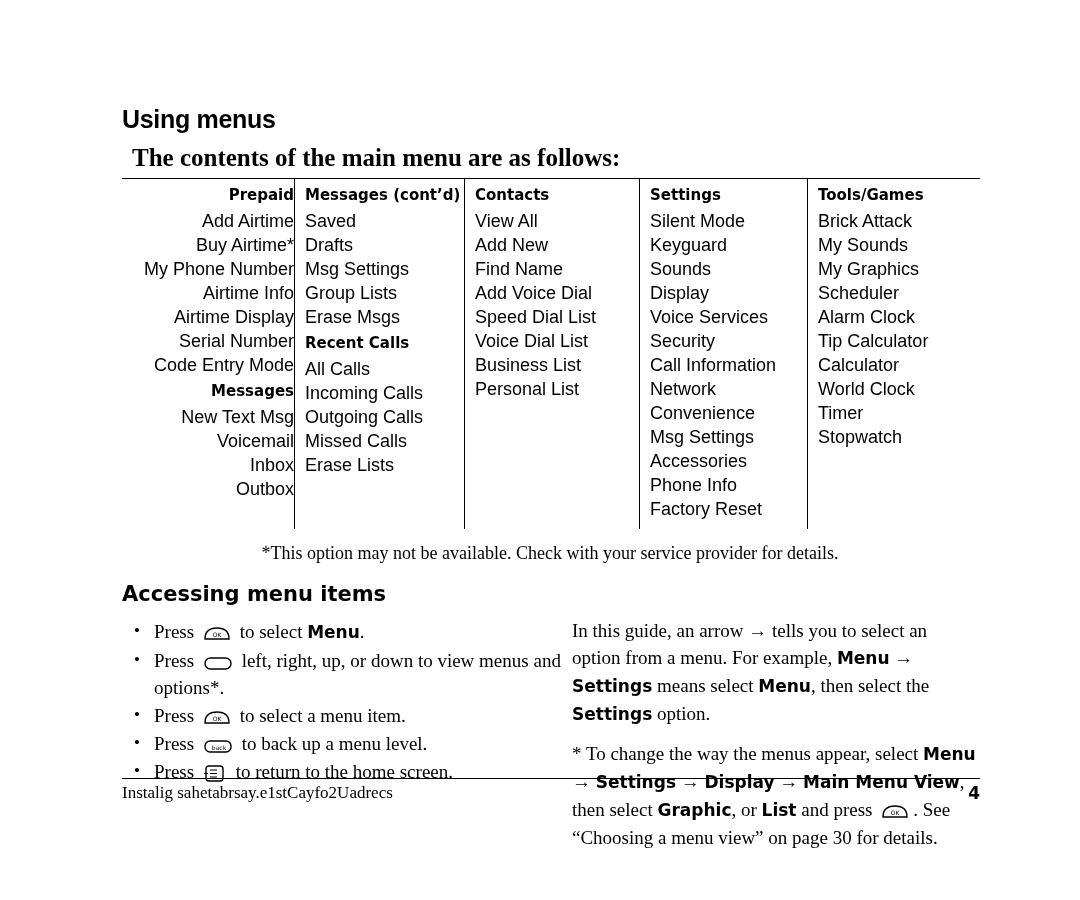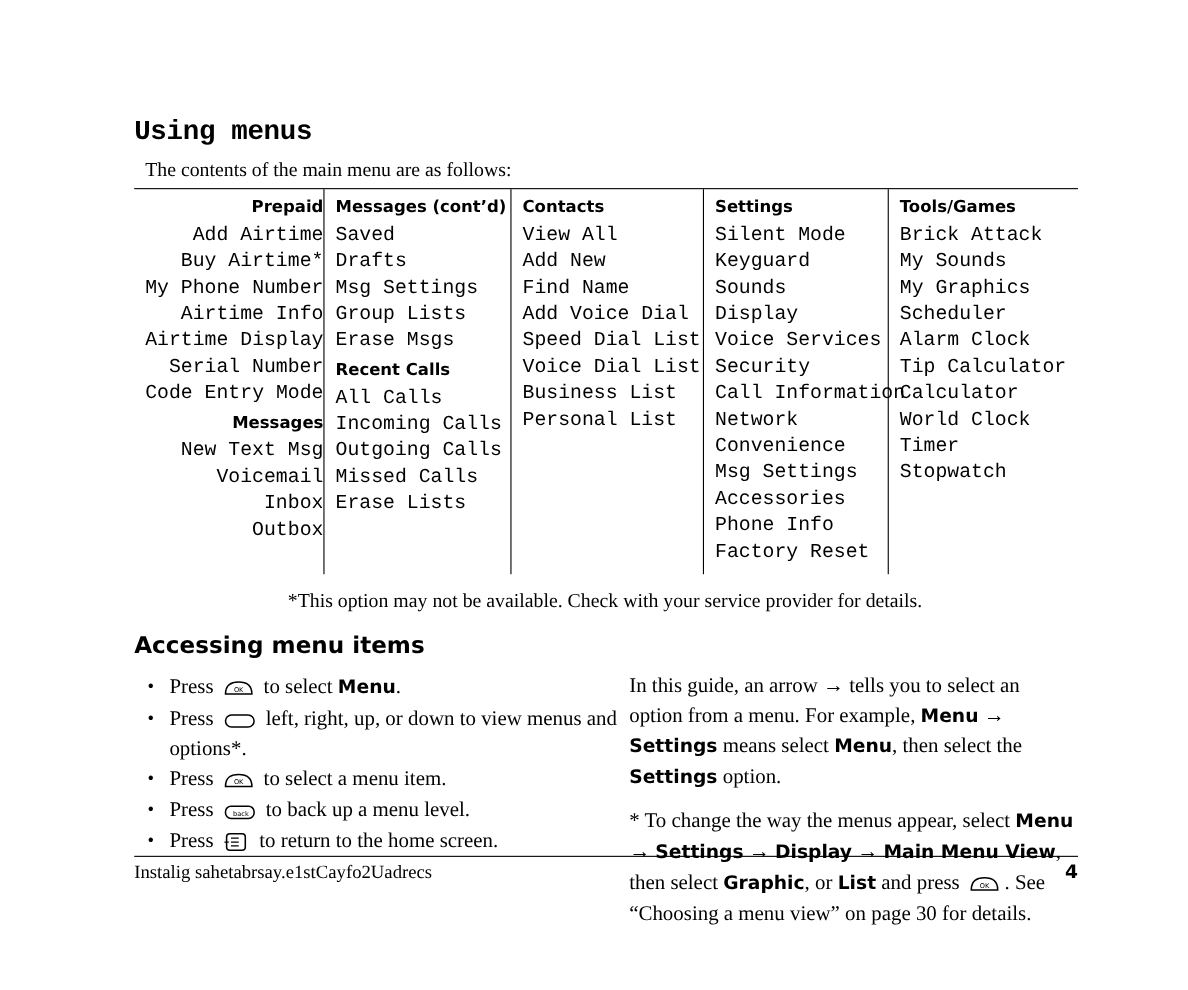--- a/index.html
+++ b/index.html
@@ -21,30 +21,31 @@
     width: 1080px;
     height: 900px;
   }
   .content {
     position: absolute;
     left: 122px;
     top: 105px;
     width: 858px;
   }
   h1.section-title {
-    font-family: Liberation Mono, monospace;
+    font-family: Liberation Sans, sans-serif;
     font-size: 25px;
     font-weight: bold;
     margin: 0 0 10px 0;
     letter-spacing: -0.3px;
   }
   .intro-line {
     font-family: "Liberation Serif", serif;
-    font-size: 18px;
+    font-size: 25px;
     margin: 0 0 6px 10px;
+    font-weight: bold;
   }
 
   
   .menu-table {
     display: flex;
     width: 858px;
     margin-top: 4px;
     border-top: 1.5px solid #000;
   }
   .menu-col {
@@ -64,21 +65,21 @@
     font-family: "DejaVu Sans", sans-serif;
     font-size: 15px;
     font-weight: bold;
     margin: 0 0 4px 0;
     line-height: 20px;
   }
   .group-head.spaced {
     margin-top: 4px;
   }
   .menu-item {
-    font-family: Liberation Mono, monospace;
+    font-family: Liberation Sans, sans-serif;
     font-size: 18px;
     line-height: 24px;
     white-space: nowrap;
   }
   .footnote {
     font-family: "Liberation Serif", serif;
     font-size: 18px;
     text-align: center;
     margin-top: 14px;
     padding-right: 2px;

